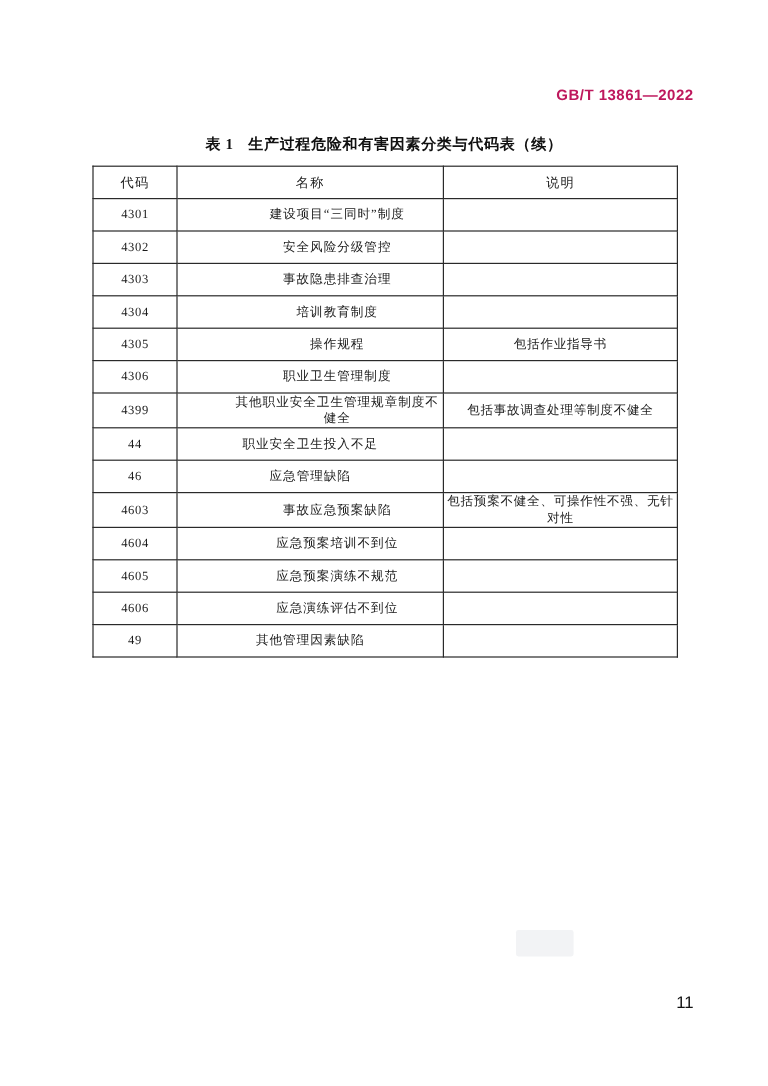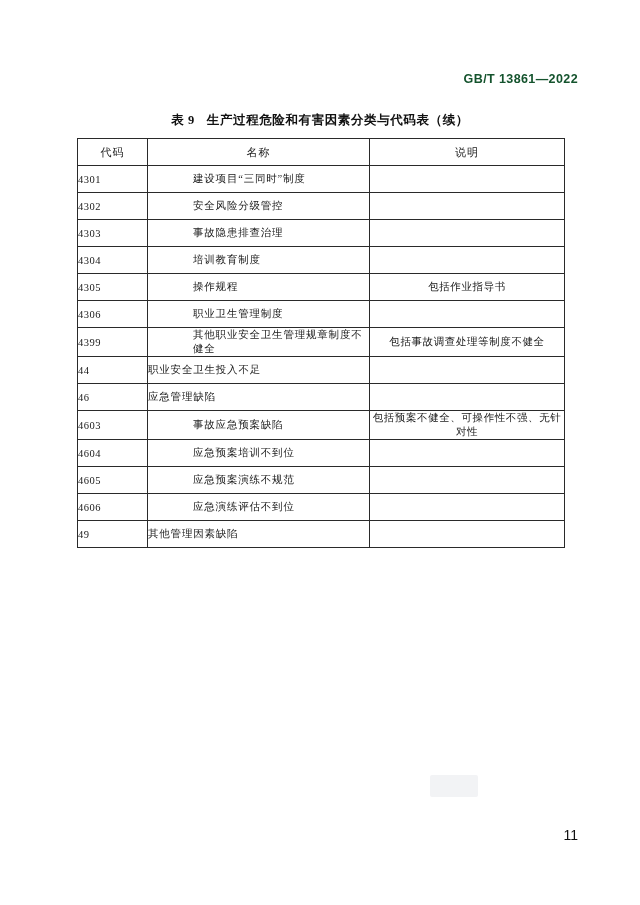--- a/index.html
+++ b/index.html
@@ -22,21 +22,21 @@
     box-sizing: border-box;
   }
   .header-std {
     position: absolute;
     top: 72px;
     right: 62px;
     font-family: "Liberation Sans", "DejaVu Sans", sans-serif;
     font-weight: bold;
     font-size: 12.5px;
     letter-spacing: 0.4px;
-    color: #14532d;
+    color: #be185d;
   }
   .table-title {
     position: absolute;
     top: 112px;
     left: 0;
     width: 640px;
     text-align: center;
     font-size: 12.5px;
     font-weight: bold;
     letter-spacing: 0.6px;
@@ -55,20 +55,21 @@
     table-layout: fixed;
   }
   table.codes td, table.codes th {
     border: 1px solid #2a2a2a;
     height: 26px;
     font-size: 10.5px;
     font-weight: normal;
     color: #1a1a1a;
     padding: 0;
     vertical-align: middle;
+    text-align: center;
   }
   table.codes thead th {
     text-align: center;
     font-size: 11px;
     letter-spacing: 1px;
   }
   col.c-code { width: 70px; }
   col.c-name { width: 222px; }
   col.c-desc { width: 195px; }
 
@@ -110,21 +111,21 @@
   }
 </style>
 </head>
 <body>
 
 <div class="page">
 
   <div class="header-std">GB/T 13861—2022</div>
 
   <div class="table-title">
-    <span>表 9</span><span class="gap"></span><span>生产过程危险和有害因素分类与代码表（续）</span>
+    <span>表 1</span><span class="gap"></span><span>生产过程危险和有害因素分类与代码表（续）</span>
   </div>
 
   <table class="codes">
     <colgroup>
       <col class="c-code">
       <col class="c-name">
       <col class="c-desc">
     </colgroup>
     <thead>
       <tr>

